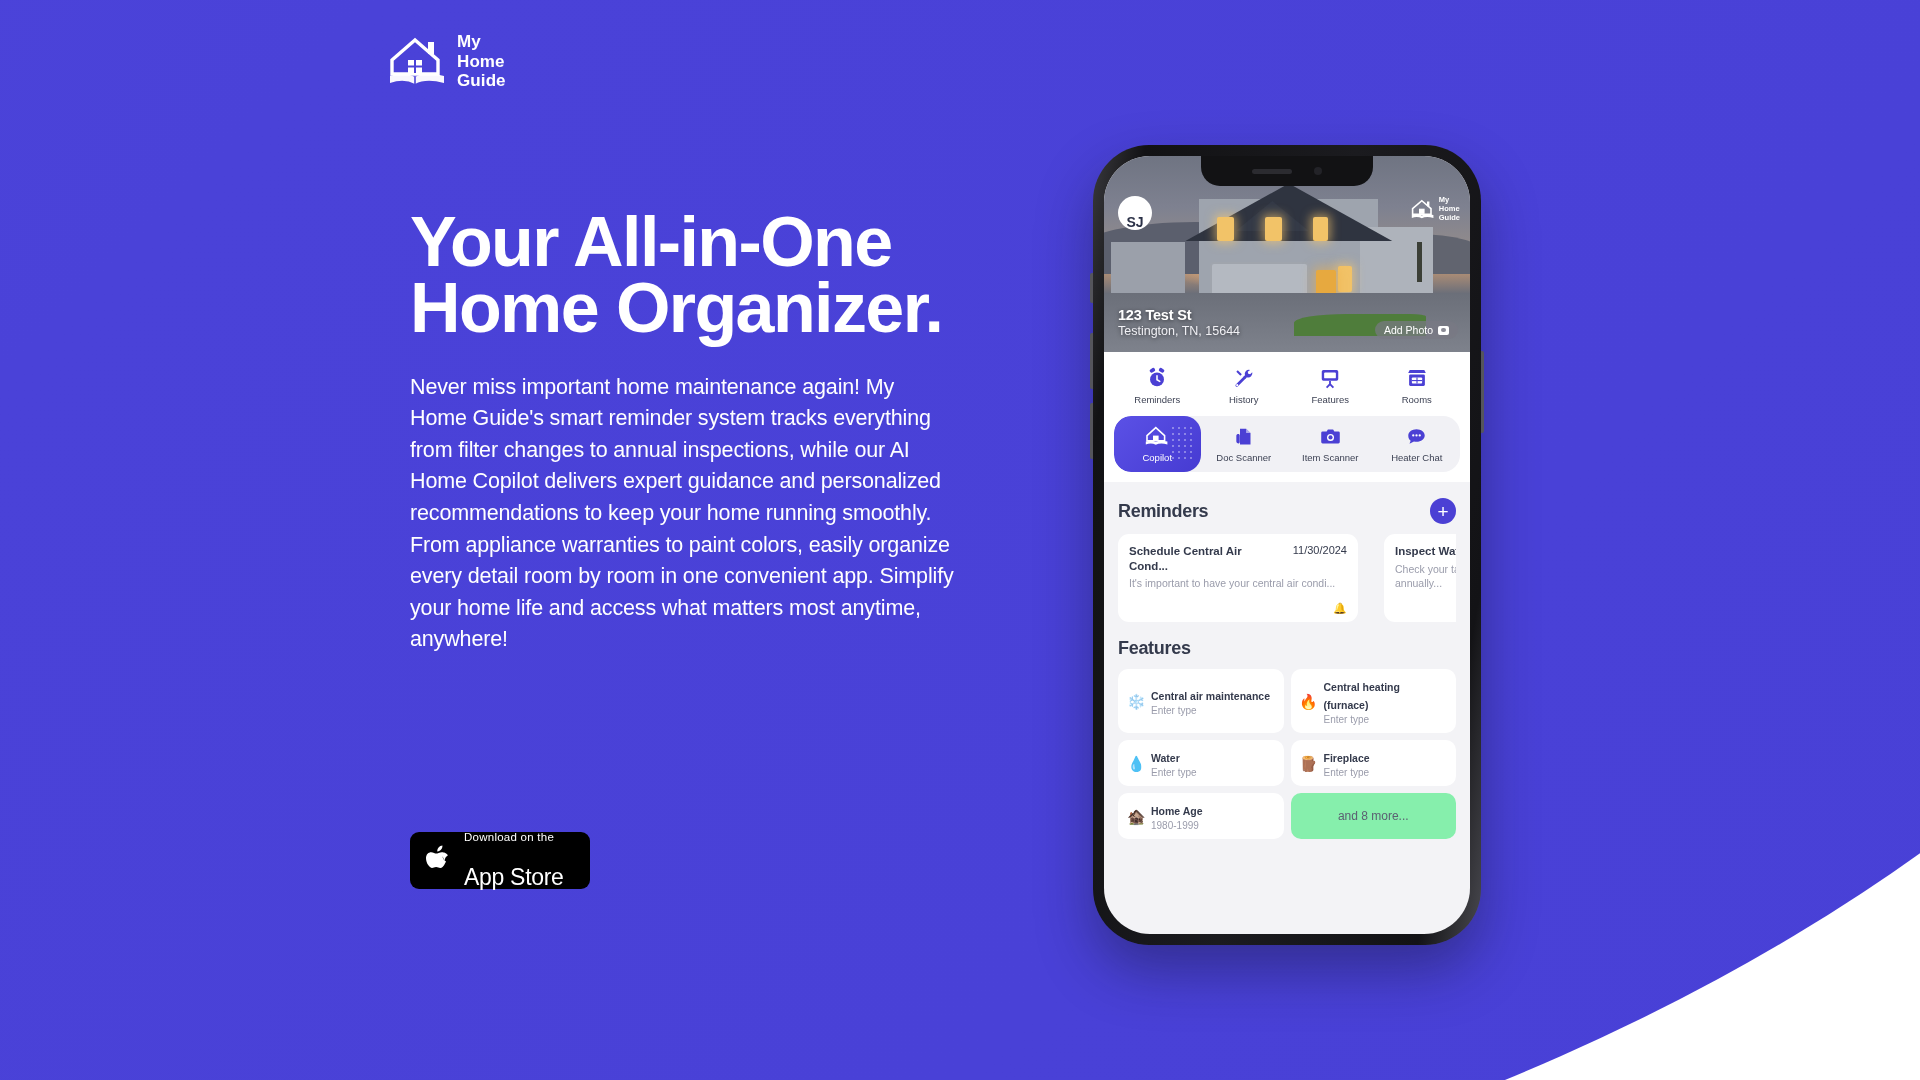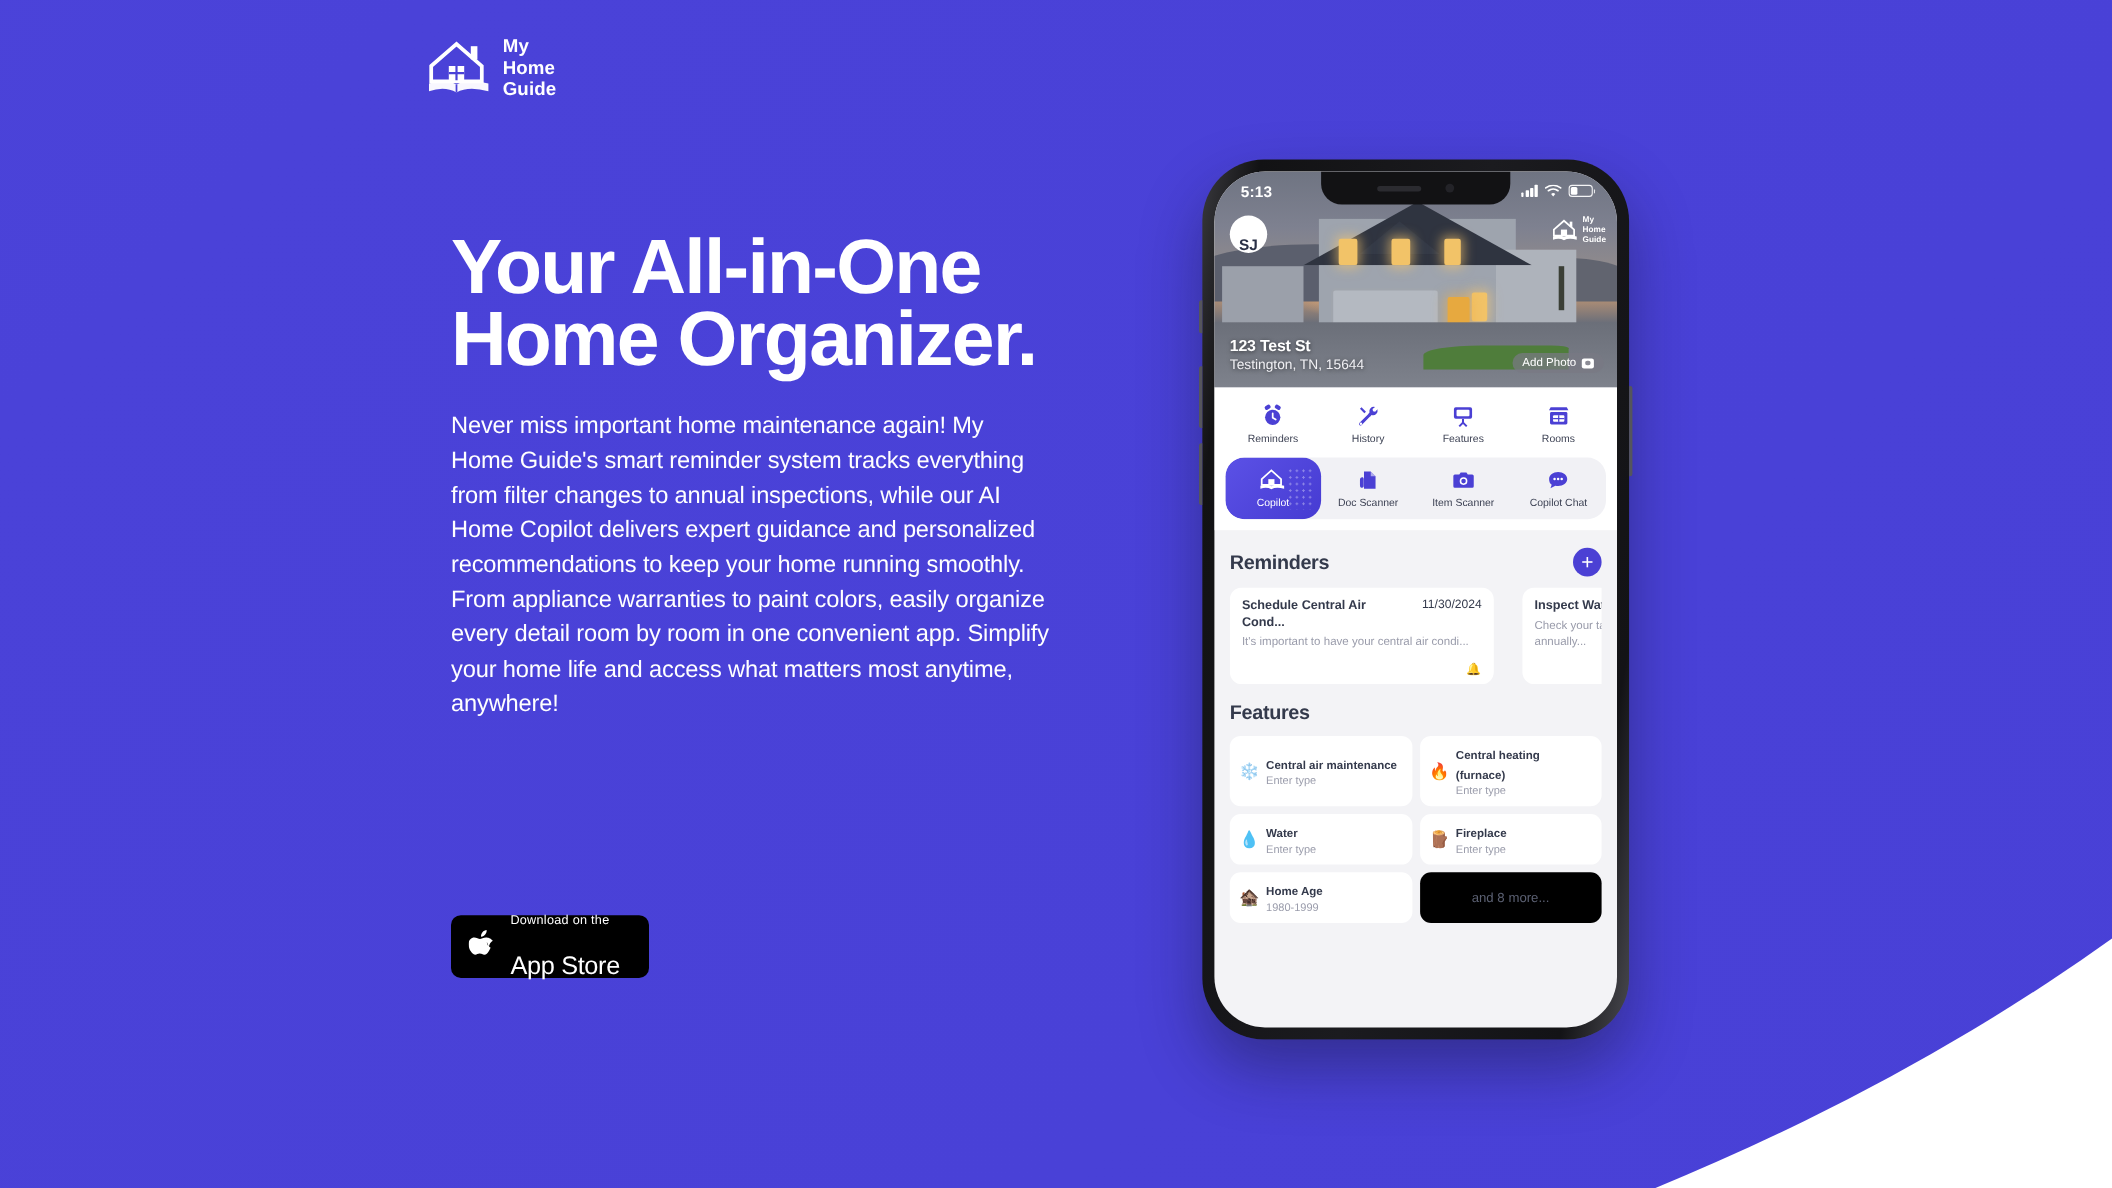--- a/index.html
+++ b/index.html
@@ -195,21 +195,21 @@
   
   .feat-grid { display:grid; grid-template-columns:1fr 1fr; gap:7px; }
   .feat {
     background:#fff; border-radius:10px;
     padding:8px 9px; display:flex; align-items:center; gap:7px;
     min-height:40px; cursor:pointer;
   }
   .feat-emoji { font-size:15px; line-height:1; width:17px; text-align:center; }
   .feat-name { font-size:10.5px; font-weight:bold; color:#343a4c; line-height:1.2; }
   .feat-sub { font-size:10px; color:#9a9cab; margin-top:1px; }
-  .feat.more { background:#000000; justify-content:center; font-size:12px; color:#5b6072; font-weight:500; }
+  .feat.more { background:#86efac; justify-content:center; font-size:12px; color:#5b6072; font-weight:500; }
 </style>
 </head>
 <body>
 
 <div class="bg-white"></div>
 <div class="bg-purple"></div>
 
 <div class="logo">
   <svg class="logo-mark" viewBox="0 0 60 52">
     <rect x="40" y="6" width="6" height="12" fill="#fff"></rect>
@@ -249,39 +249,20 @@
   <div class="phone-btn pb3"></div>
   <div class="pb-right"></div>
 
   <div class="screen">
 
     <div class="notch">
       <div class="speaker"></div>
       <div class="frontcam"></div>
     </div>
 
-    <div class="statusbar">
-      <span>5:13</span>
-      <span class="sb-right">
-        <span class="bars">
-            <i></i>
-            <i></i>
-            <i></i>
-            <i></i>
-          </span>
-        <svg width="16" height="12" viewBox="0 0 16 12">
-          <path d="M8 10.6l1.9-2.3a3 3 0 00-3.8 0L8 10.6z" fill="#fff"></path>
-          <path d="M3.6 5.4a7 7 0 018.8 0" stroke="#fff" stroke-width="1.5" fill="none" stroke-linecap="round"></path>
-          <path d="M1.2 2.9a10.6 10.6 0 0113.6 0" stroke="#fff" stroke-width="1.5" fill="none" stroke-linecap="round"></path>
-        </svg>
-        <span class="batt">
-            <b></b>
-          </span>
-      </span>
-    </div>
 
     <div class="hero">
       <div class="sun"></div>
       <div class="hill"></div>
       <div class="hill2"></div>
       <div class="left-wing"></div>
       <div class="house-main"></div>
       <div class="right-wing"></div>
       <div class="roof-main"></div>
       <div class="dormer"></div>
@@ -414,21 +395,21 @@
 
         <div class="navitem">
           <span class="navicon">
             <svg width="21" height="21" viewBox="0 0 24 24" fill="#4b40d4">
               <path d="M12 3.6c5.2 0 9.4 3.2 9.4 7.2s-4.2 7.2-9.4 7.2c-1 0-2-.1-2.9-.3L4 20.4l1.3-3.6C3.4 15.5 2.6 13.5 2.6 10.8c0-4 4.2-7.2 9.4-7.2z"></path>
               <circle cx="8.3" cy="10.8" r="1.3" fill="#fff"></circle>
               <circle cx="12" cy="10.8" r="1.3" fill="#fff"></circle>
               <circle cx="15.7" cy="10.8" r="1.3" fill="#fff"></circle>
             </svg>
           </span>
-          <span class="lbl">Copilot Chat</span>
+          <span class="lbl">Heater Chat</span>
         </div>
       </div>
     </div>
 
     <div class="sect">
       <div class="sect-head">
         <span class="sect-title">Reminders</span>
         <span class="plus">+</span>
       </div>
       <div class="rem-scroll">

